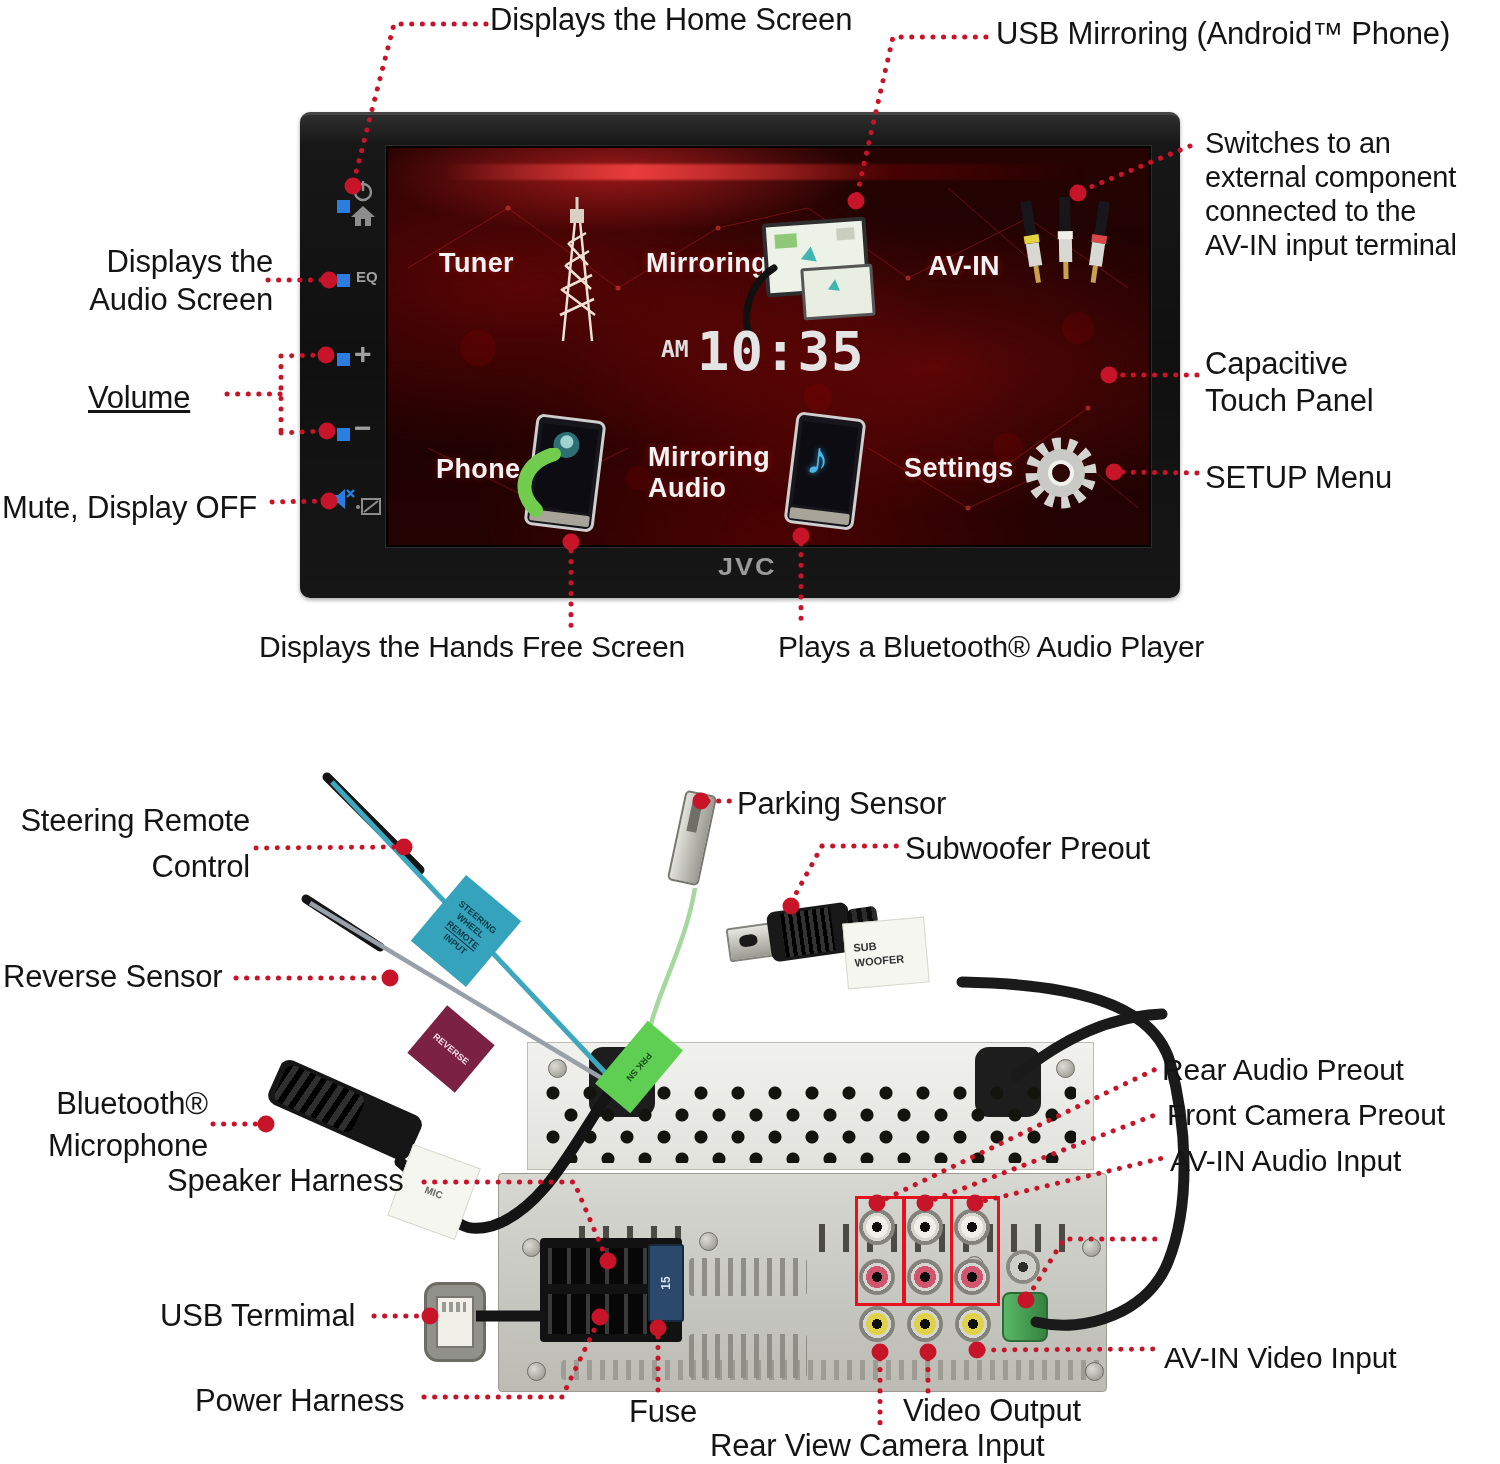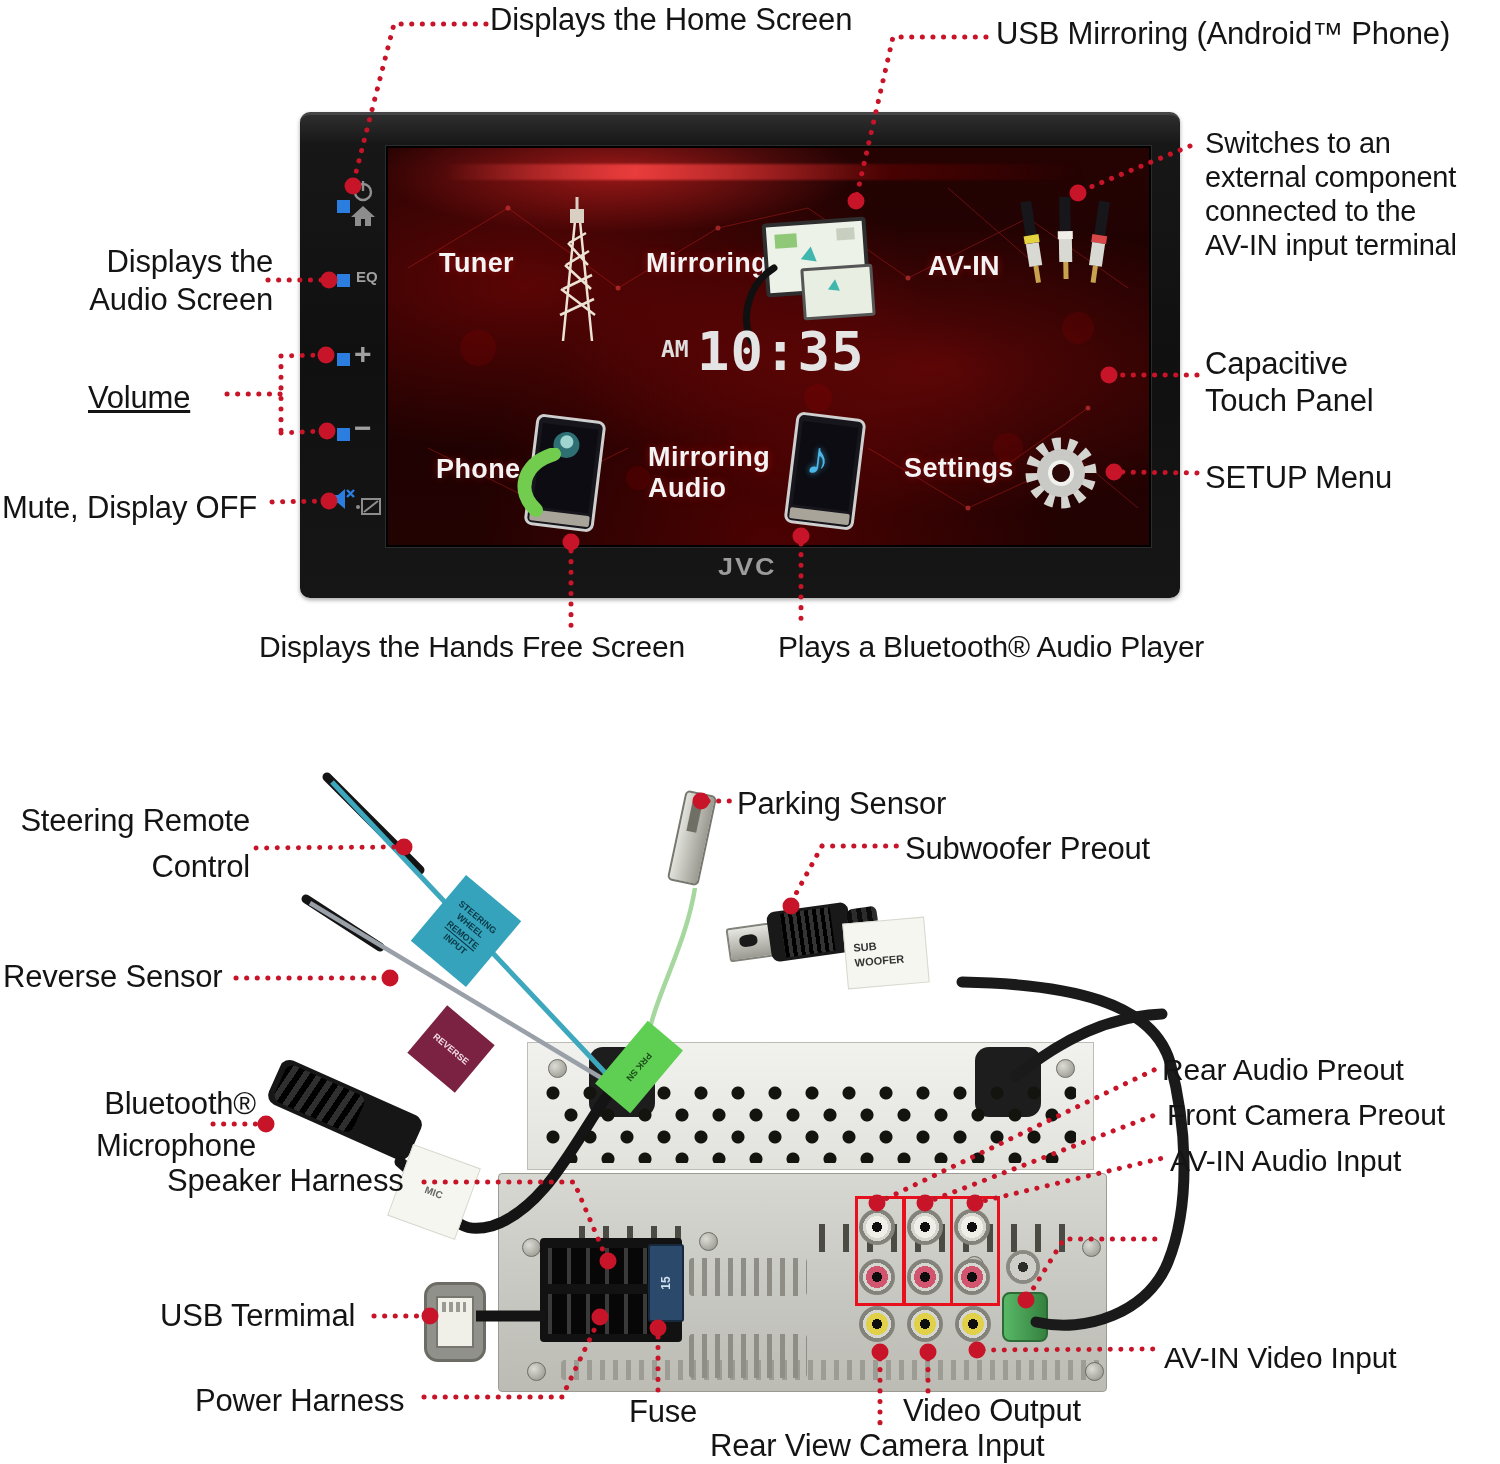--- a/index.html
+++ b/index.html
@@ -350,21 +350,21 @@
   </div>
   <div class="lbl" style="left:1205px;top:460px;">SETUP Menu</div>
   <div class="lbl" style="left:259px;top:630px;font-size:30px;">Displays the Hands Free Screen</div>
   <div class="lbl" style="left:778px;top:630px;font-size:30px;">Plays a Bluetooth® Audio Player</div>
 
   <div class="lbl tr" style="left:0;top:798px;width:250px;line-height:46px;">
     <span>Steering Remote</span><br>
     <span>Control</span>
   </div>
   <div class="lbl" style="left:3px;top:959px;">Reverse Sensor</div>
-  <div class="lbl tr" style="left:0;top:1083px;width:208px;line-height:42px;padding-left:48px;">
+  <div class="lbl tr" style="left:0;top:1083px;width:208px;line-height:42px;">
     <span>Bluetooth®</span><br>
     <span>Microphone</span>
   </div>
   <div class="lbl" style="left:737px;top:786px;">Parking Sensor</div>
   <div class="lbl" style="left:905px;top:831px;">Subwoofer Preout</div>
   <div class="lbl sm" style="left:1162px;top:1053px;">Rear Audio Preout</div>
   <div class="lbl sm" style="left:1167px;top:1098px;">Front Camera Preout</div>
   <div class="lbl sm" style="left:1170px;top:1144px;">AV-IN Audio Input</div>
   <div class="lbl sm" style="left:1164px;top:1332px;margin-top:9px;">AV-IN Video Input</div>
   <div class="lbl" style="left:167px;top:1163px;">Speaker Harness</div>

